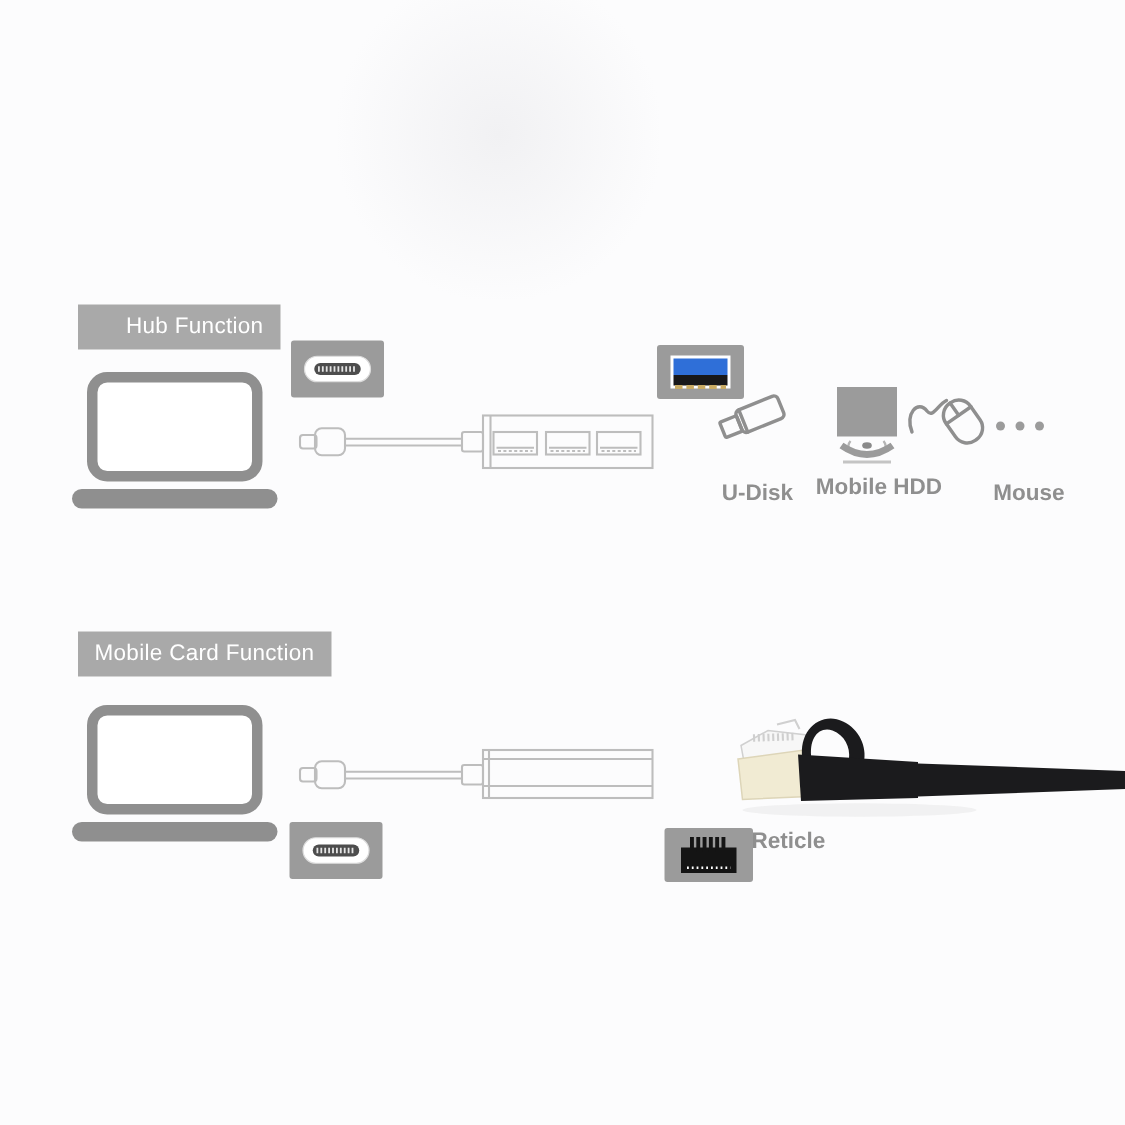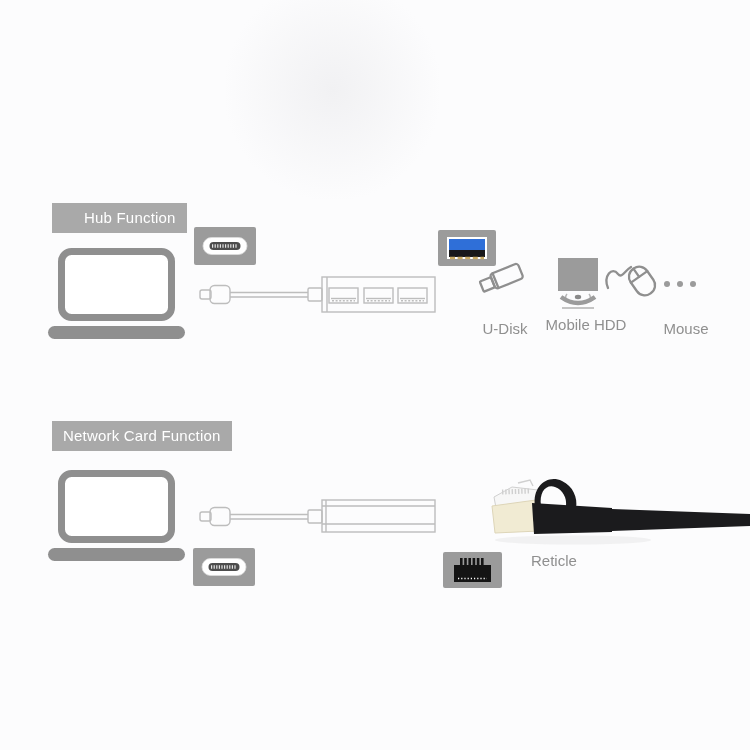--- a/index.html
+++ b/index.html
@@ -9,21 +9,21 @@
     --connector-cream:#f1ebd3;
   }
   html,body{margin:0;padding:0;}
   body{font-family:"Liberation Sans",sans-serif;background:#fff;}
   .canvas{position:relative;width:750px;height:750px;background:var(--background);overflow:hidden;}
   .abs{position:absolute;}
   .blob{position:absolute;left:225px;top:0;width:215px;height:200px;
         background:radial-gradient(ellipse at 50% 45%, #f1f1f3 0%, rgba(241,241,243,0) 72%);}
   .label-box{position:absolute;display:inline-block;background:var(--label-box);color:var(--label-text);
         font-size:15px;line-height:30px;height:30px;padding:0 11px;white-space:nowrap;letter-spacing:.2px;}
-  .caption{position:absolute;font-size:15px;color:var(--caption-text);text-align:center;white-space:nowrap;}
+  .caption{position:absolute;font-size:15px;color:var(--caption-text);text-align:center;white-space:nowrap;font-weight:bold;}
   svg{display:block;overflow:visible;}
   .lt-screen{fill:#ffffff;stroke:var(--icon-gray);stroke-width:7;}
   .lt-base{fill:var(--icon-gray);}
   .box-bg{fill:var(--icon-box);}
   .outline{fill:none;stroke:var(--outline-gray);stroke-width:1.4;}
   .dev{fill:none;stroke:var(--icon-gray);stroke-width:2.3;stroke-linecap:round;stroke-linejoin:round;}
 </style>
 </head>
 <body>
 
@@ -112,21 +112,21 @@
       <circle cx="31" cy="7" r="3" fill="#9b9b9b"></circle>
     </svg>
 
     <div class="caption" style="left:468px;top:320px;width:74px;">U-Disk</div>
     <div class="caption" style="left:540px;top:316px;width:92px;">Mobile HDD</div>
     <div class="caption" style="left:654px;top:320px;width:64px;">Mouse</div>
   </div>
 
   <div>
 
-    <div class="label-box" style="left:52px;top:421px;">Network Card Function</div>
+    <div class="label-box" style="left:52px;top:421px;">Mobile Card Function</div>
 
     <svg class="abs" style="left:48px;top:470px;" width="137" height="91" viewBox="0 0 137 91">
       <rect class="lt-screen" x="13.5" y="3.5" width="110" height="66" rx="10"></rect>
       <rect class="lt-base" x="0" y="78" width="137" height="13" rx="6.5"></rect>
     </svg>
 
     <svg class="abs" style="left:198px;top:498px;" width="245" height="40" viewBox="0 0 245 40">
       <rect class="outline" x="2" y="14" width="11" height="9" rx="2"></rect>
       <rect class="outline" x="12" y="9.5" width="20" height="18" rx="4.5"></rect>
       <line class="outline" x1="32" y1="16.5" x2="110" y2="16.5"></line>
@@ -145,21 +145,21 @@
       <line x1="18" y1="19" x2="44" y2="19" stroke="#ffffff" stroke-width="3.6" stroke-dasharray="1.2 1.4" opacity="0.85"></line>
     </svg>
 
     <svg class="abs" style="left:443px;top:552px;" width="59" height="36" viewBox="0 0 59 36">
       <rect class="box-bg" width="59" height="36" rx="2"></rect>
       <rect x="11" y="13" width="37" height="17" fill="#141414"></rect>
       <line x1="17" y1="11" x2="42" y2="11" stroke="#141414" stroke-width="10" stroke-dasharray="2.6 1.6"></line>
       <line x1="15" y1="26.5" x2="44" y2="26.5" stroke="#ffffff" stroke-width="1.6" stroke-dasharray="1.2 2"></line>
     </svg>
 
-    <div class="caption" style="left:531px;top:552px;">Reticle</div>
+    <div class="caption" style="left:501px;top:552px;">Reticle</div>
 
     <svg class="abs" style="left:478px;top:452px;" width="272" height="95" viewBox="0 0 272 95">
       <ellipse cx="95" cy="88" rx="78" ry="4.5" fill="#dddddd" opacity="0.35"></ellipse>
       <path d="M16,45 L34,35 L60,38 L60,54 L18,56 Z" fill="#f7f7f7" stroke="#d0d0d0" stroke-width="1"></path>
       <line x1="24" y1="40" x2="52" y2="39" stroke="#cfcfcf" stroke-width="5" stroke-dasharray="1.4 1.8"></line>
       <path d="M40,31 l12,-3 l3,6" fill="none" stroke="#d0d0d0" stroke-width="1.4"></path>
       <path d="M14,54 L58,48 L61,79 L17,81 Z" fill="var(--connector-cream)" stroke="#ddd5b8" stroke-width="1"></path>
       <path d="M57,54 C54,34 70,22 84,29 C95,34 100,46 98,56 L88,54 C89,46 85,38 77,35 C68,32 61,40 63,54 Z" fill="var(--cable-black)"></path>
       <path d="M54,51 L134,56 L134,80 L56,82 Z" fill="var(--cable-black)"></path>
       <path d="M134,57 L272,62 L272,74 L134,79 Z" fill="var(--cable-black)"></path>

